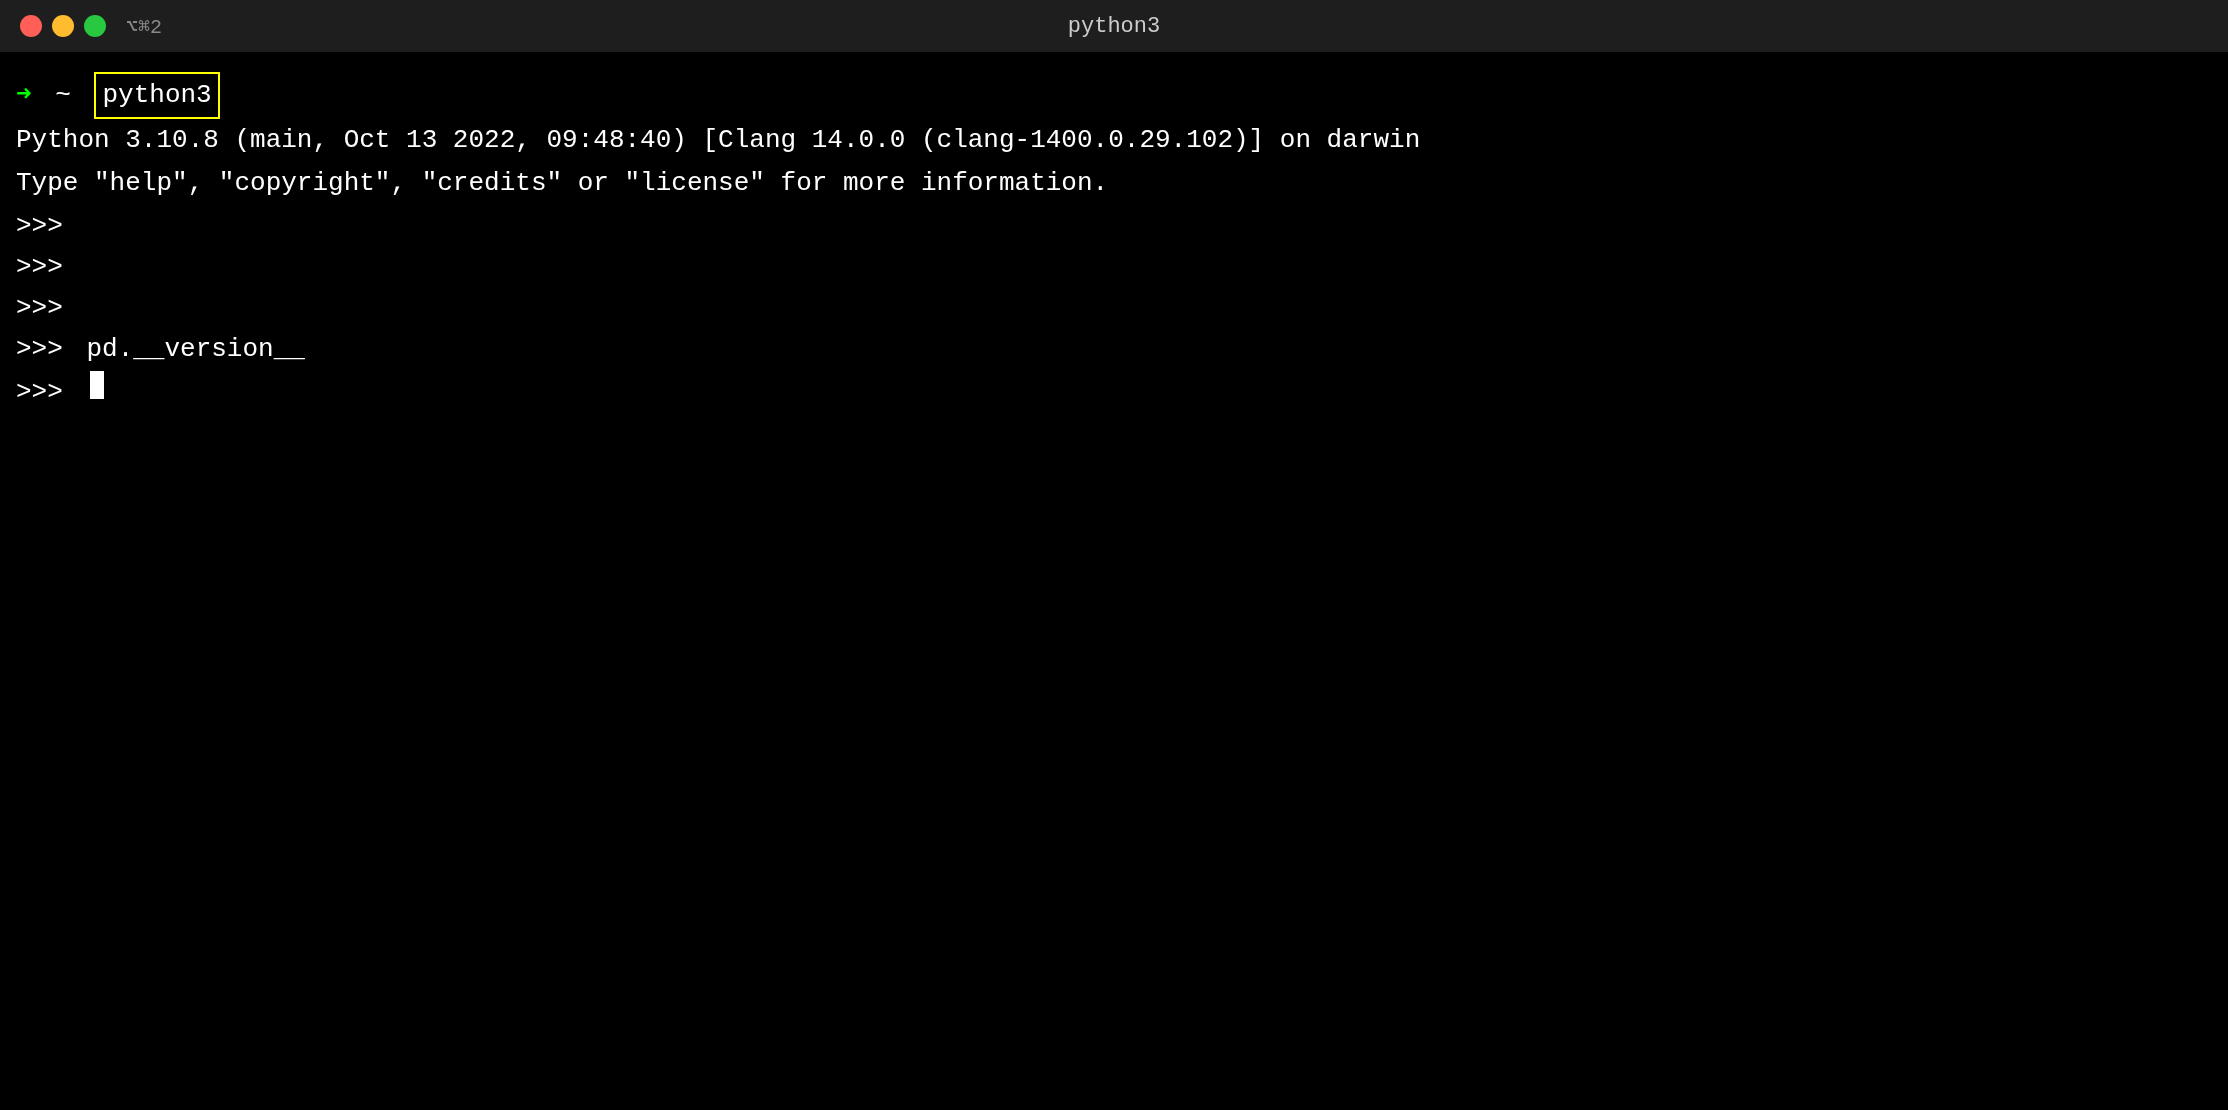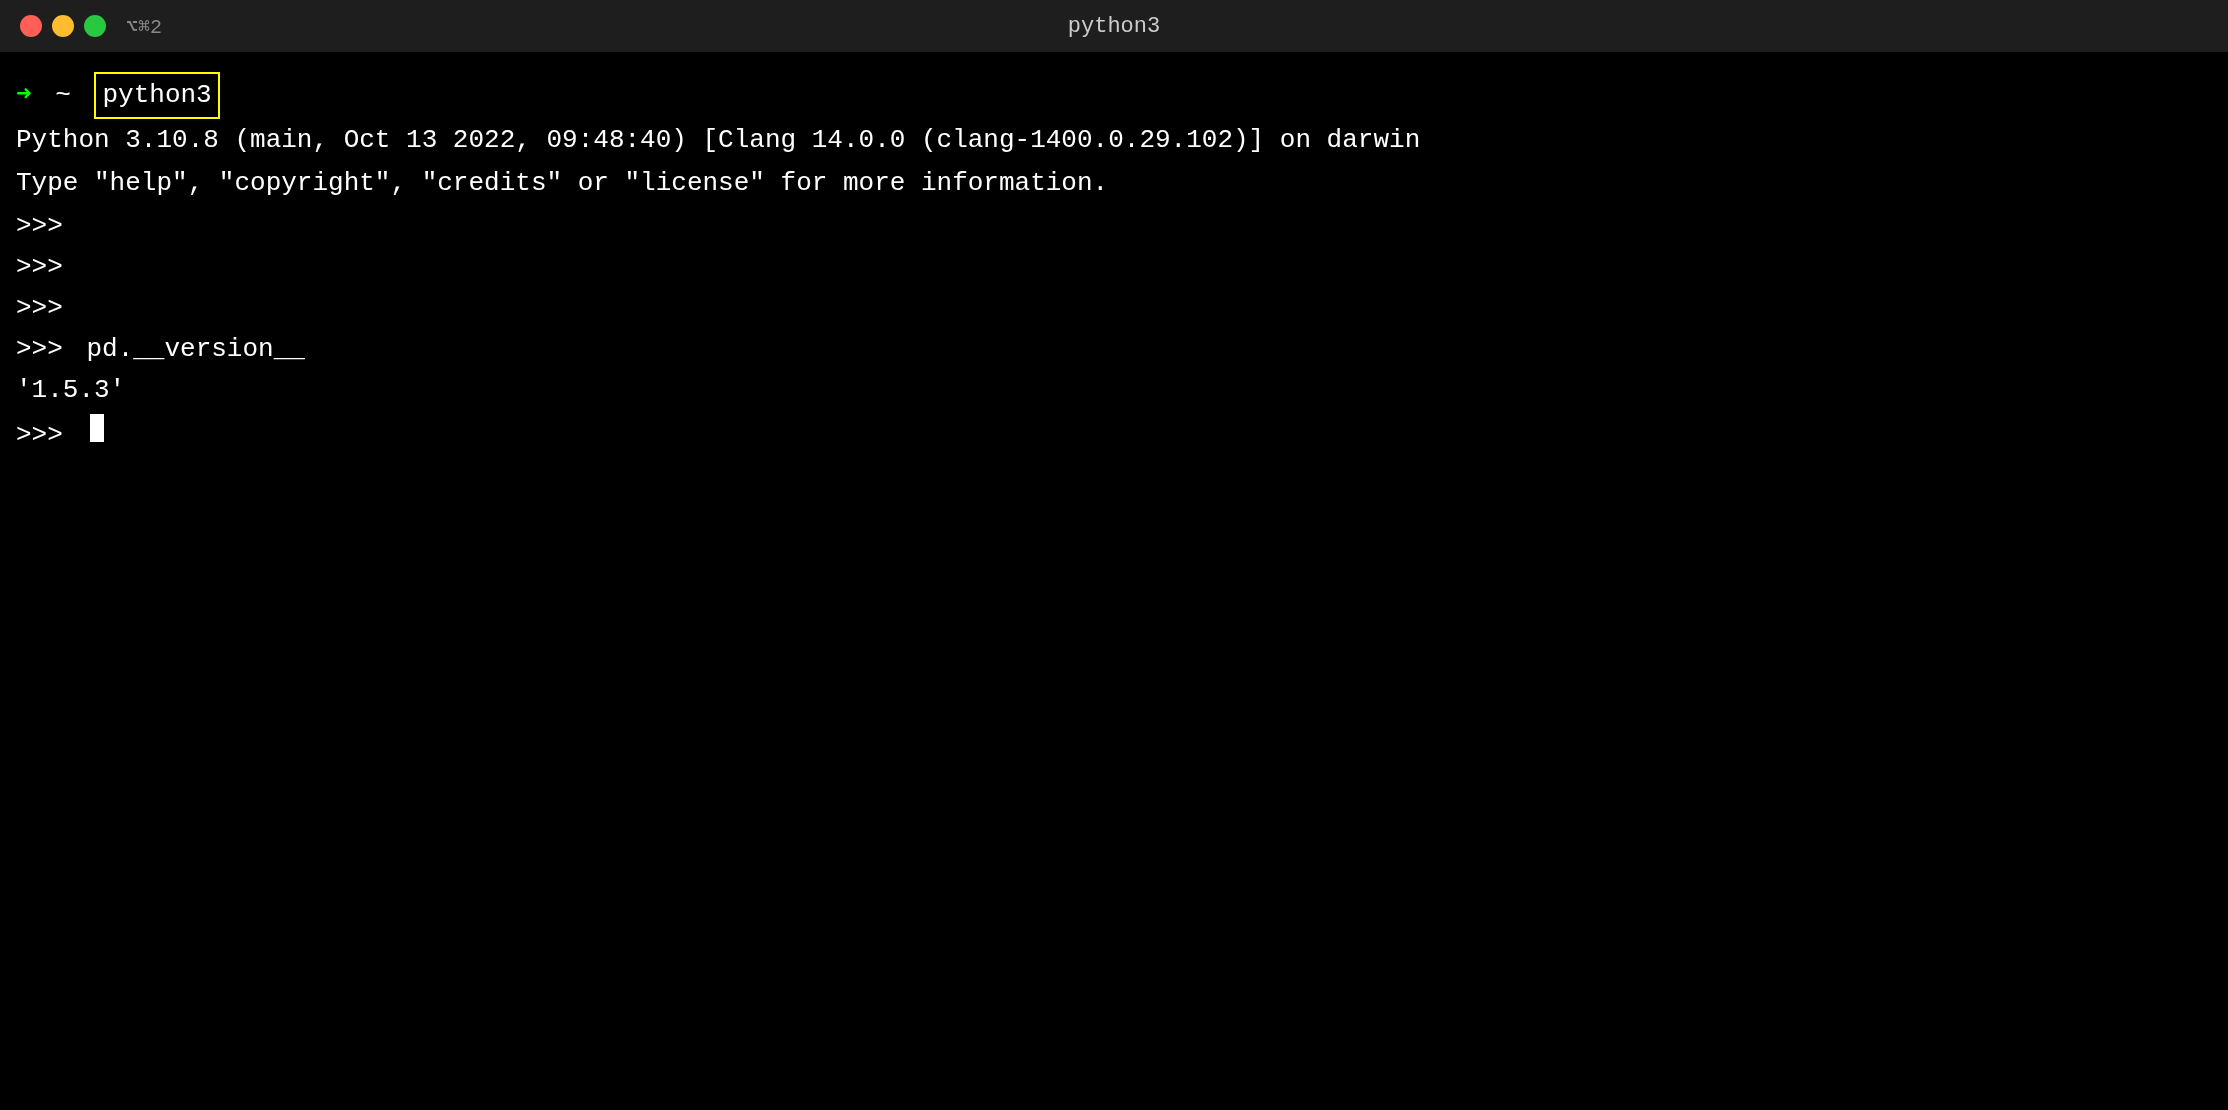--- a/index.html
+++ b/index.html
@@ -175,23 +175,20 @@
     <div class="line">
       <span class="python-prompt">&gt;&gt;&gt;</span>
     </div>
 
     <div class="line">
       <span class="python-prompt">&gt;&gt;&gt;</span>
       <span>&nbsp;</span>
       <span class="command-text">pd.__version__</span>
     </div>
 
-    <div class="line">
-      <span class="output-line">'1.5.3'</span>
-    </div>
 
     <div class="line">
       <span class="python-prompt">&gt;&gt;&gt;</span>
       <span>&nbsp;</span>
       <span class="cursor"></span>
     </div>
 
   </div>
 </div>
 

